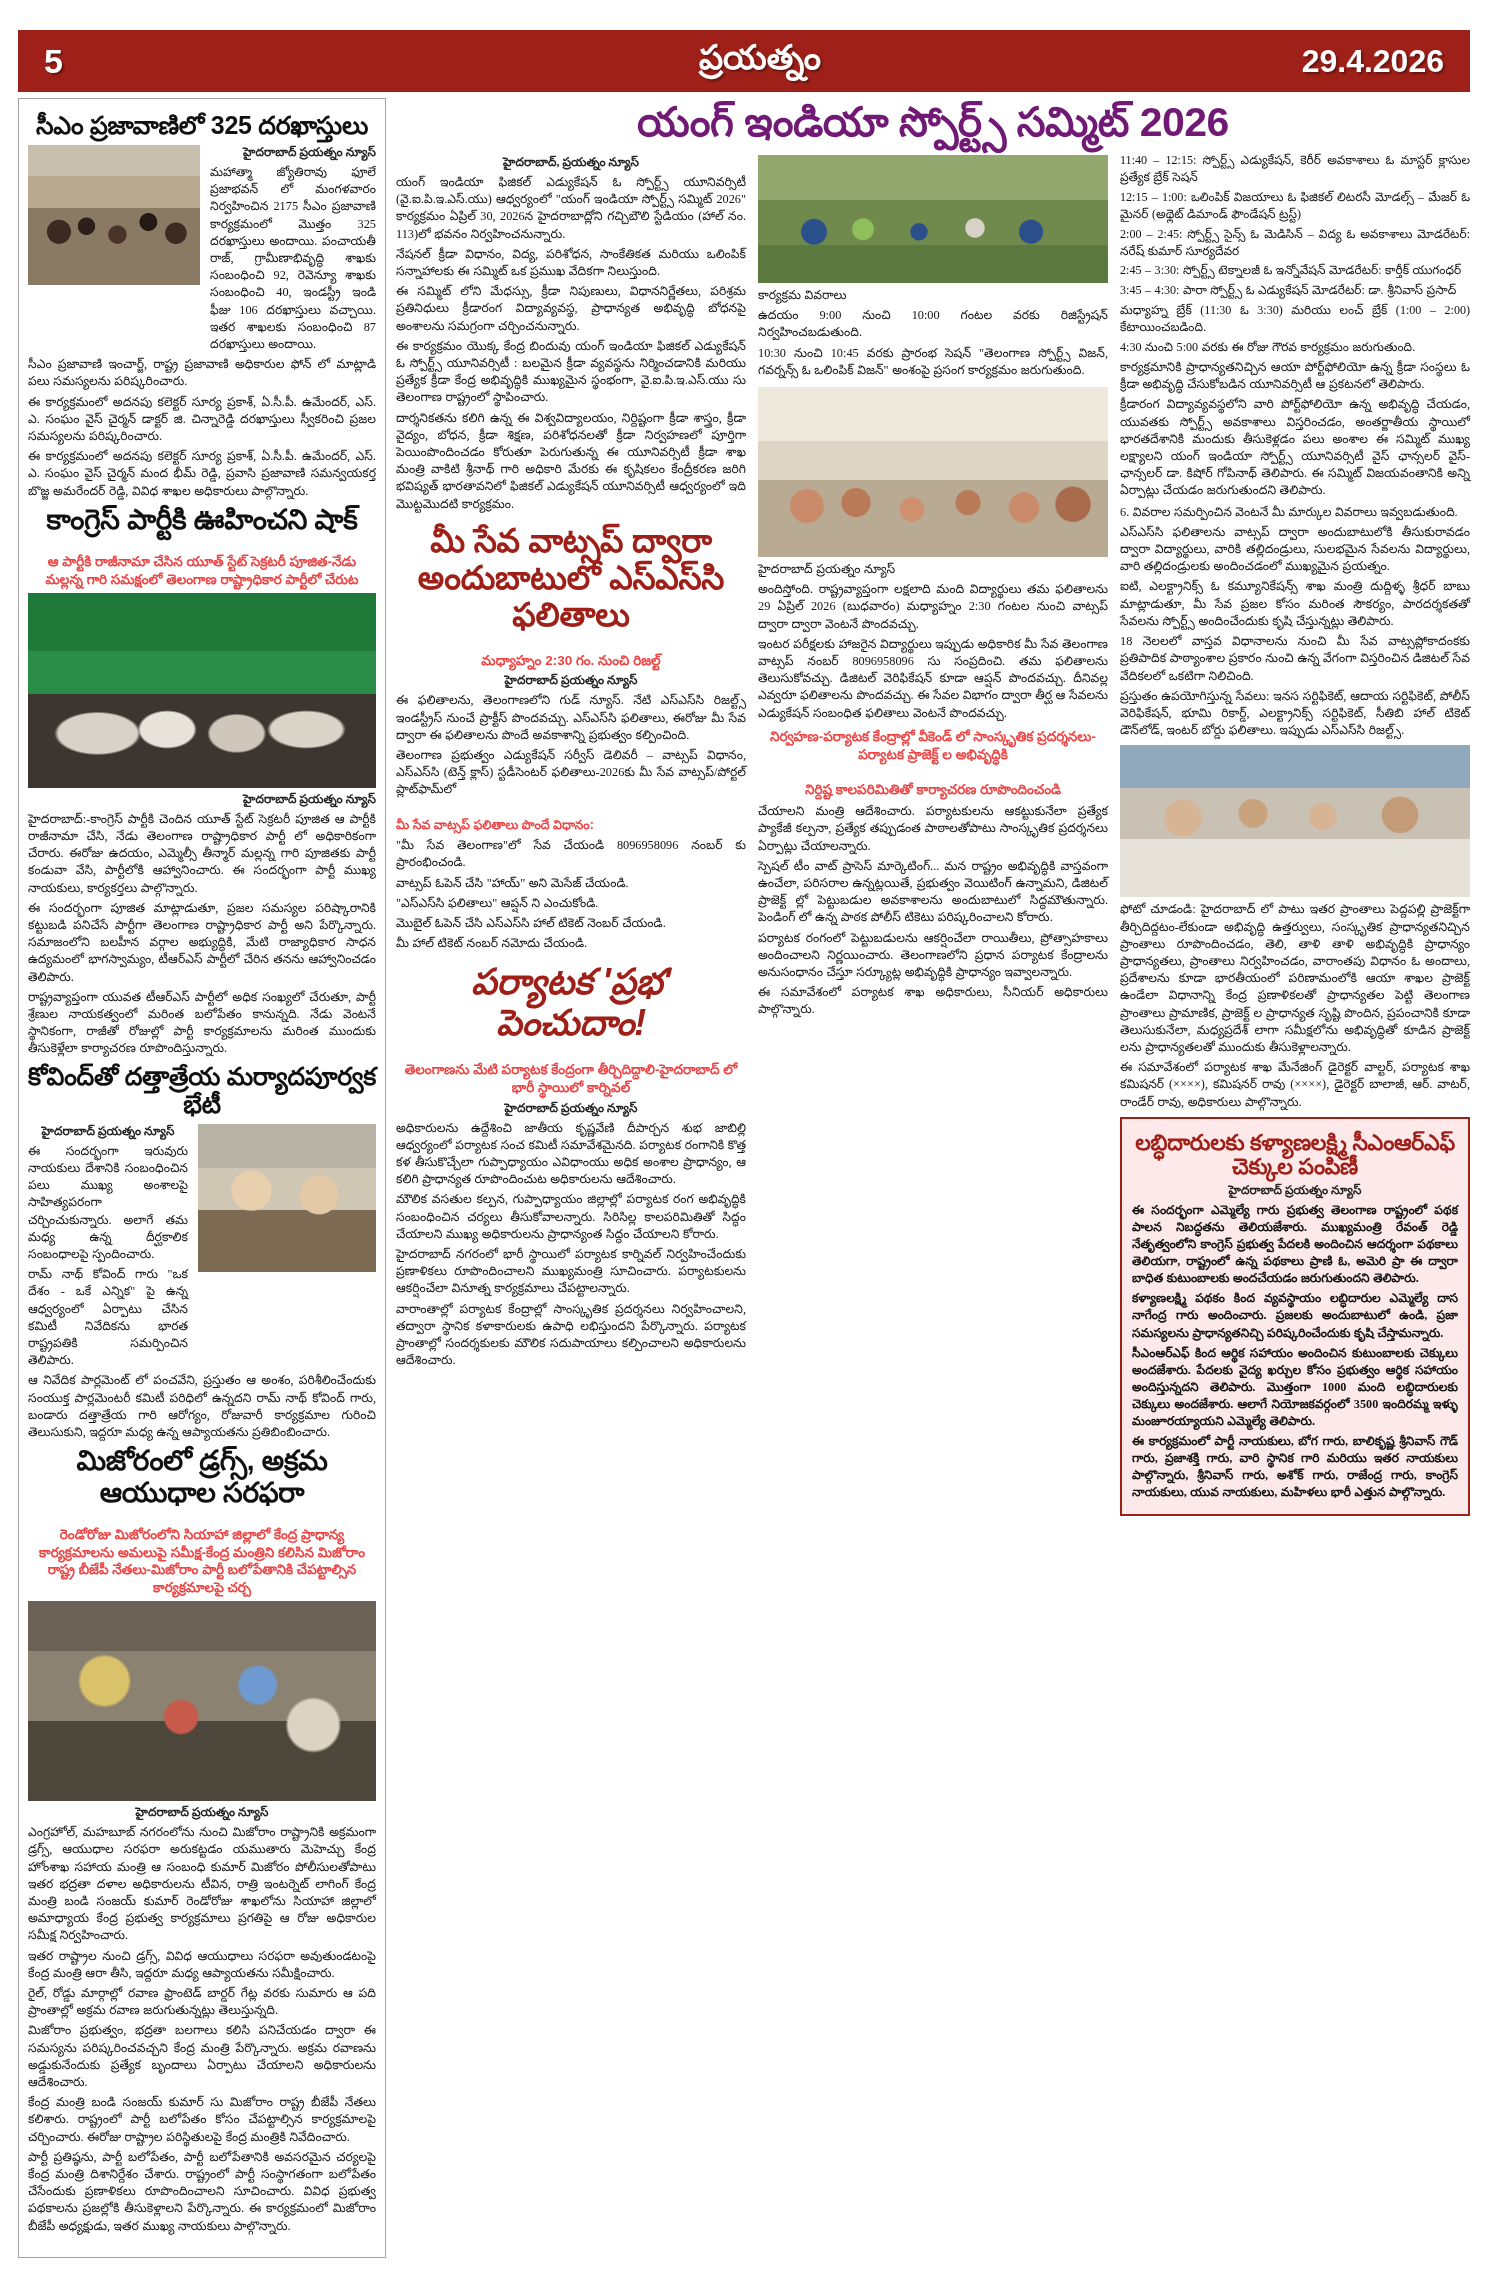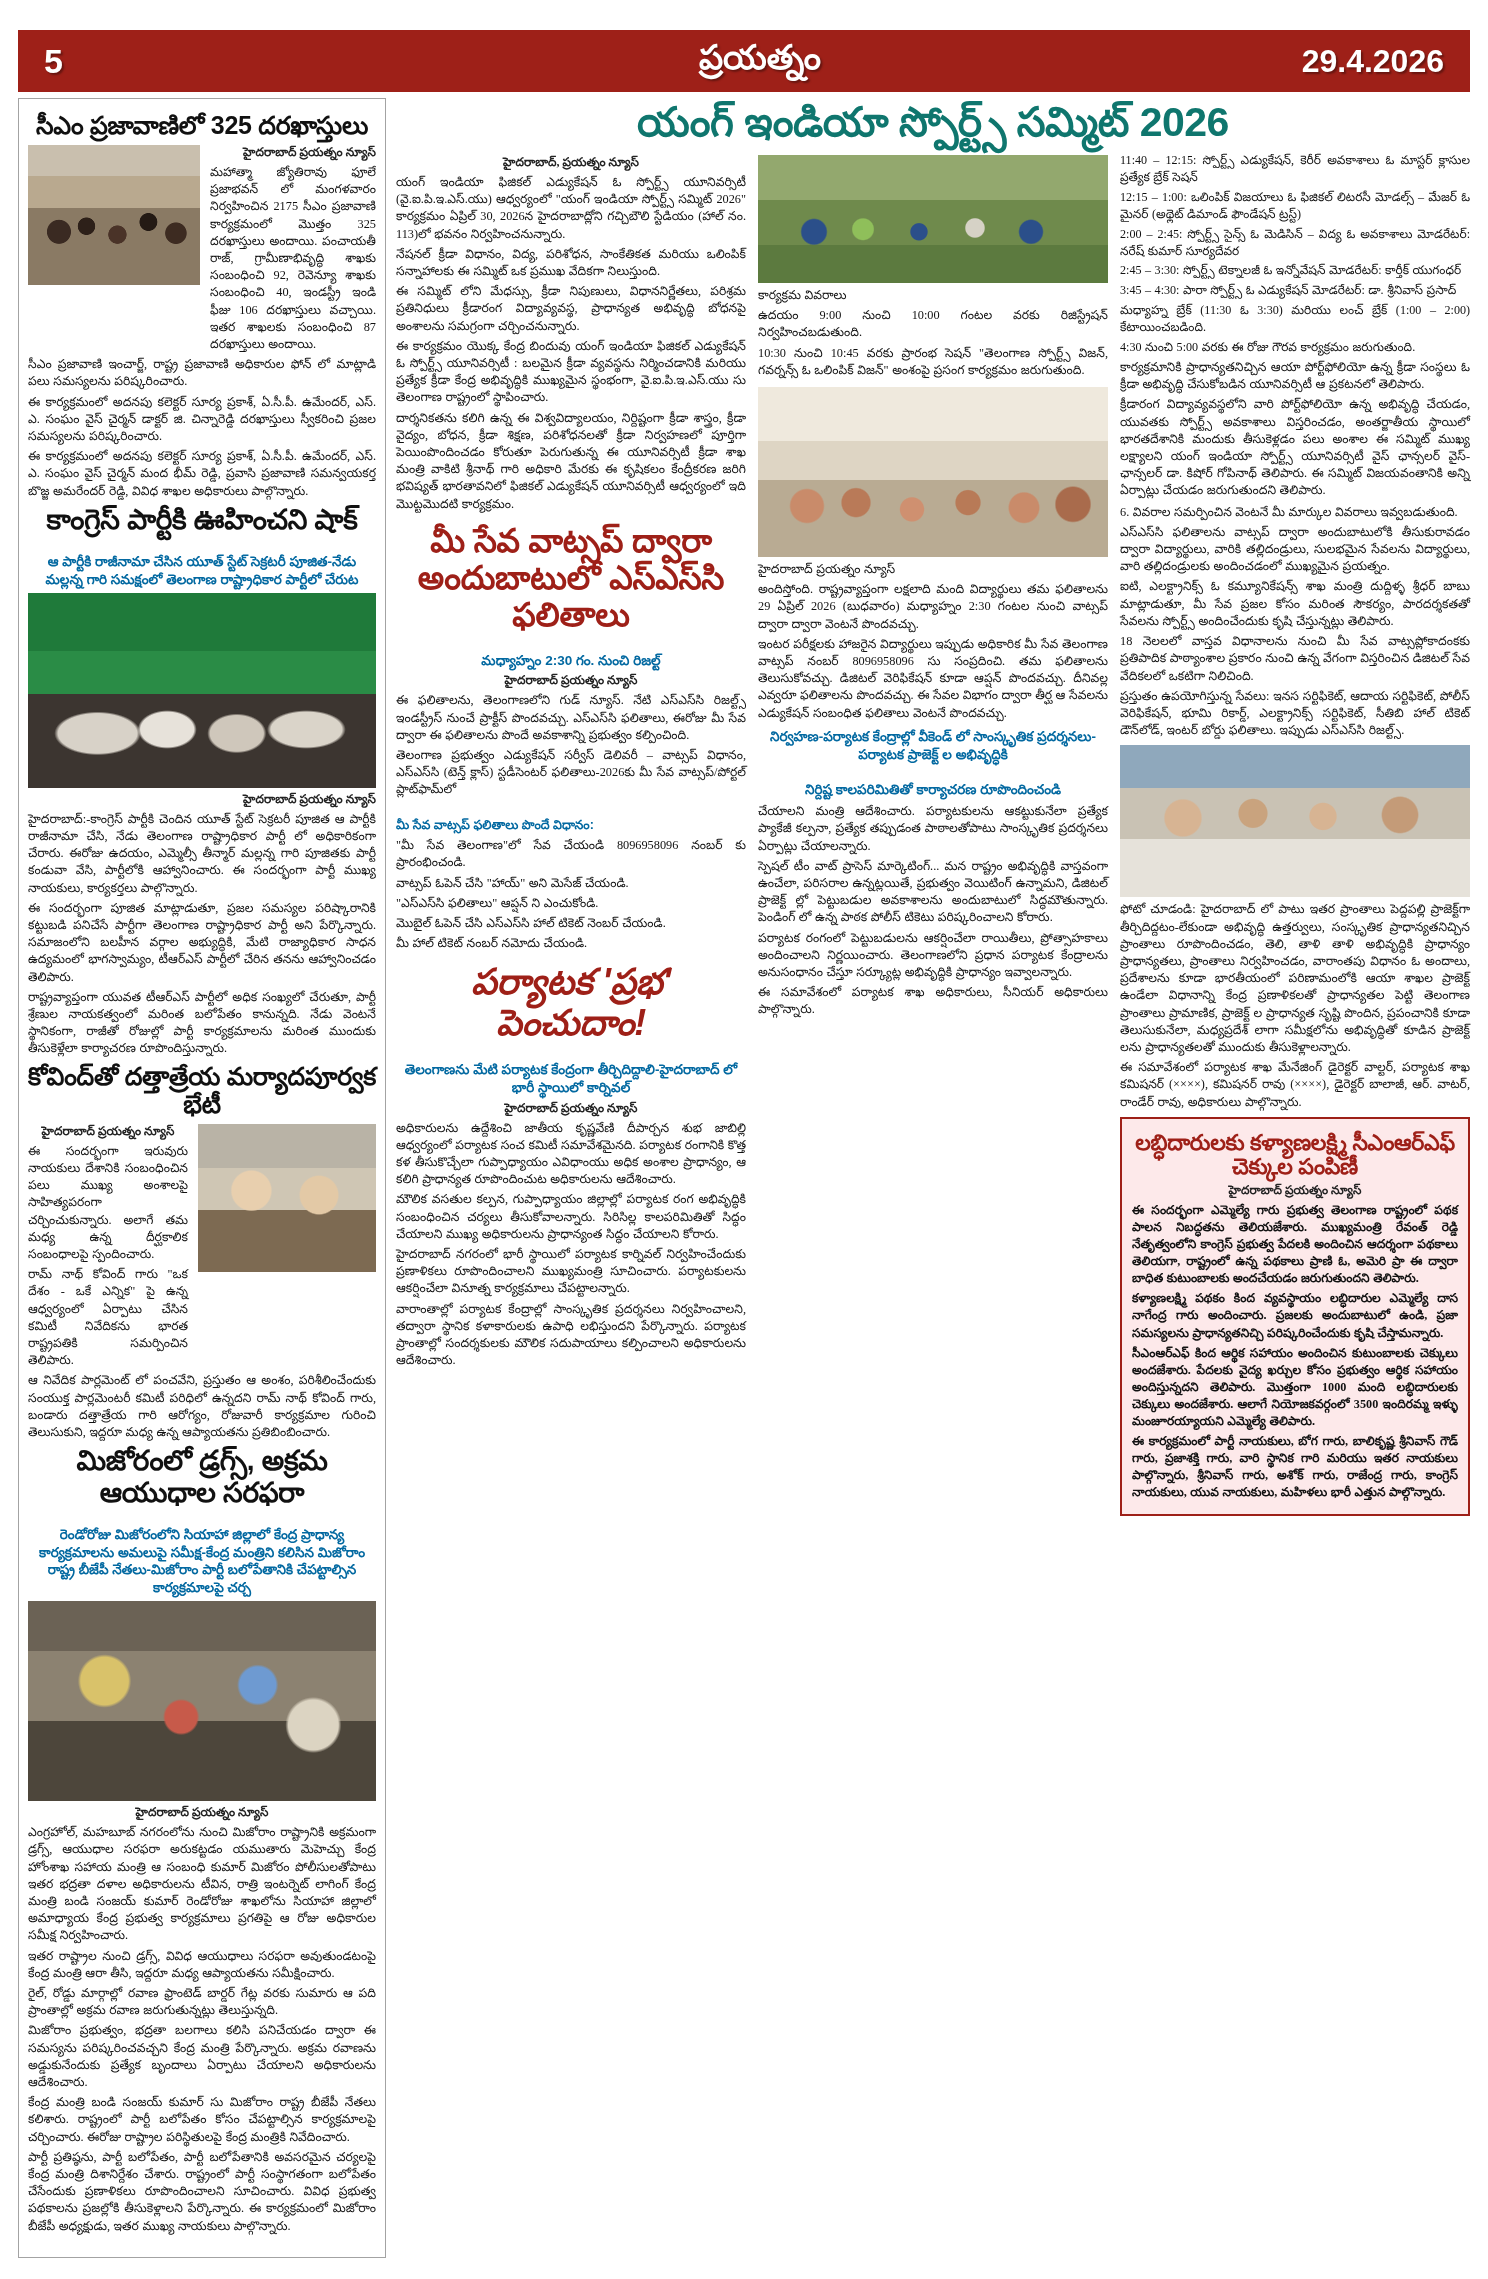--- a/index.html
+++ b/index.html
@@ -47,21 +47,21 @@
   
   .content {
     display:flex;
     margin-top:6px;
     height:2160px;
   }
   .col-left { width:368px; border:1px solid #a3a3a3; padding:8px 9px 6px 9px; }
   .col-rest { flex:1; padding-left:10px; display:flex; flex-direction:column; }
 
   .hl-main {
-    color:#0f766e;
+    color:#701a75;
     font-family:"Liberation Sans", sans-serif;
     font-weight:bold;
     font-size:41px;
     line-height:1.12;
     text-align:center;
     letter-spacing:-0.5px;
     margin:2px 0 6px 0;
   }
   .three {
     display:flex; gap:12px; flex:1;
@@ -81,21 +81,21 @@
   }
   h2.hl.lg { font-size:28px; }
   h2.hl.red { color:#9e2018; font-size:33px; }
   .subhl {
     font-size:13.5px;
     line-height:1.32;
     text-align:center;
     margin:18px 0 4px 0;
     font-family:"Liberation Sans", sans-serif;
     font-weight:bold;
-    color:#0369a1;
+    color:#ef4444;
   }
   .dateline {
     font-size:12px; text-align:center; font-weight:bold;
     margin:3px 0 2px 0; color:#222;
   }
   .dateline.r { text-align:right; }
 
   p.body {
     font-size:12.3px;
     line-height:1.40;

